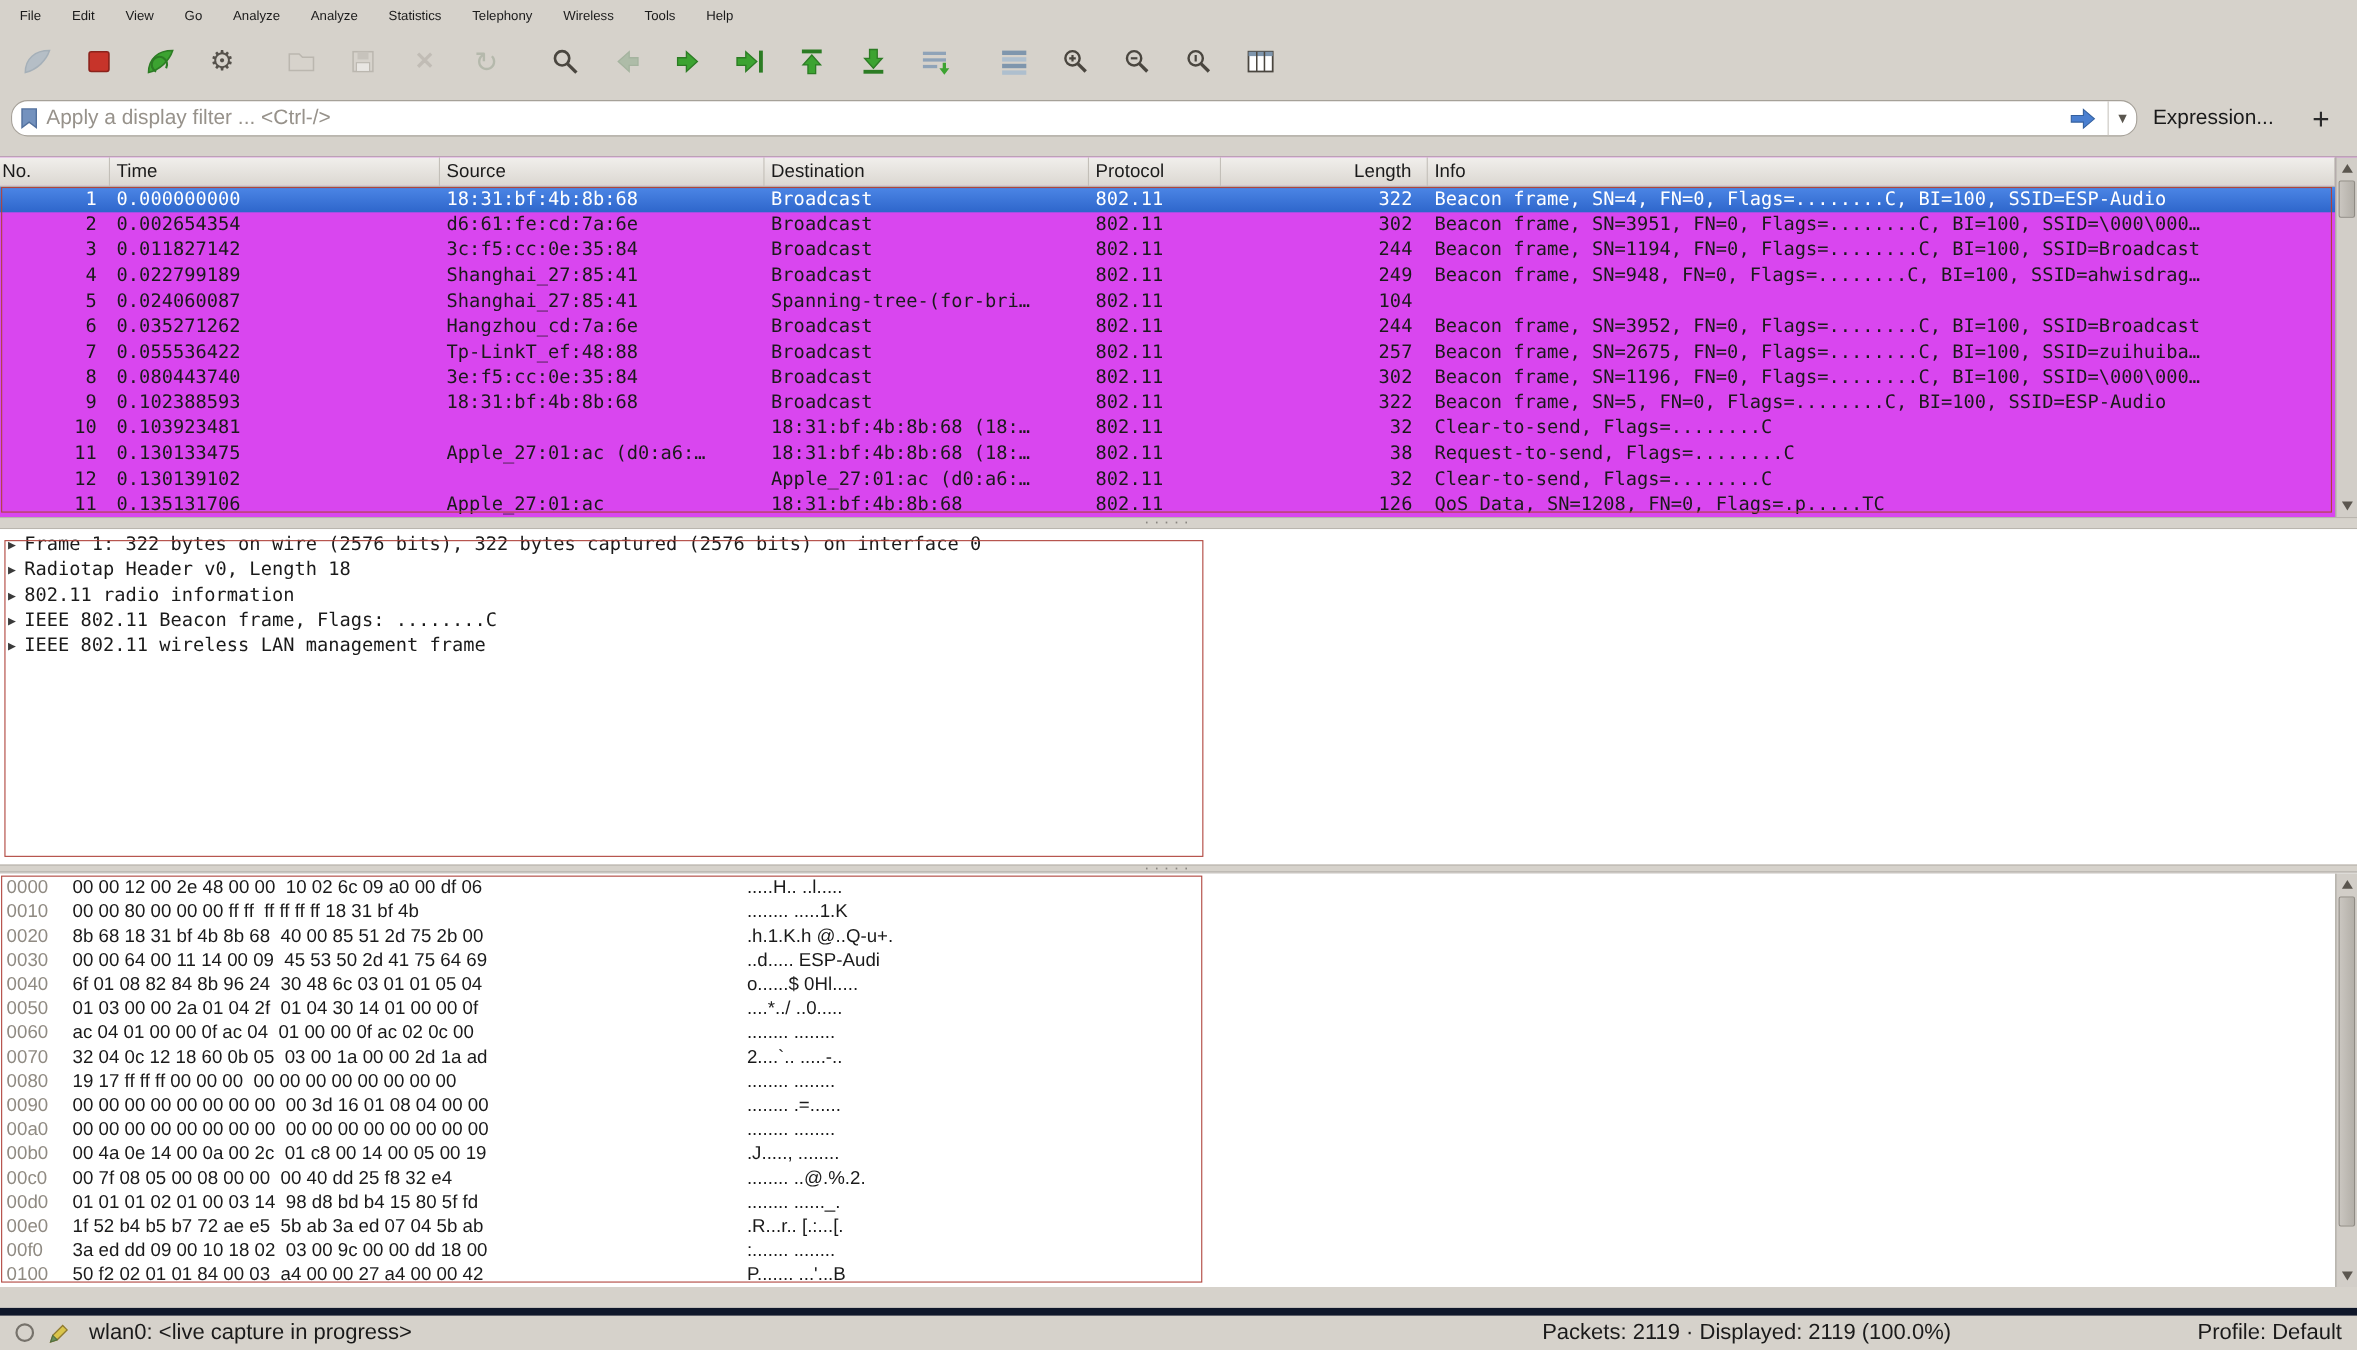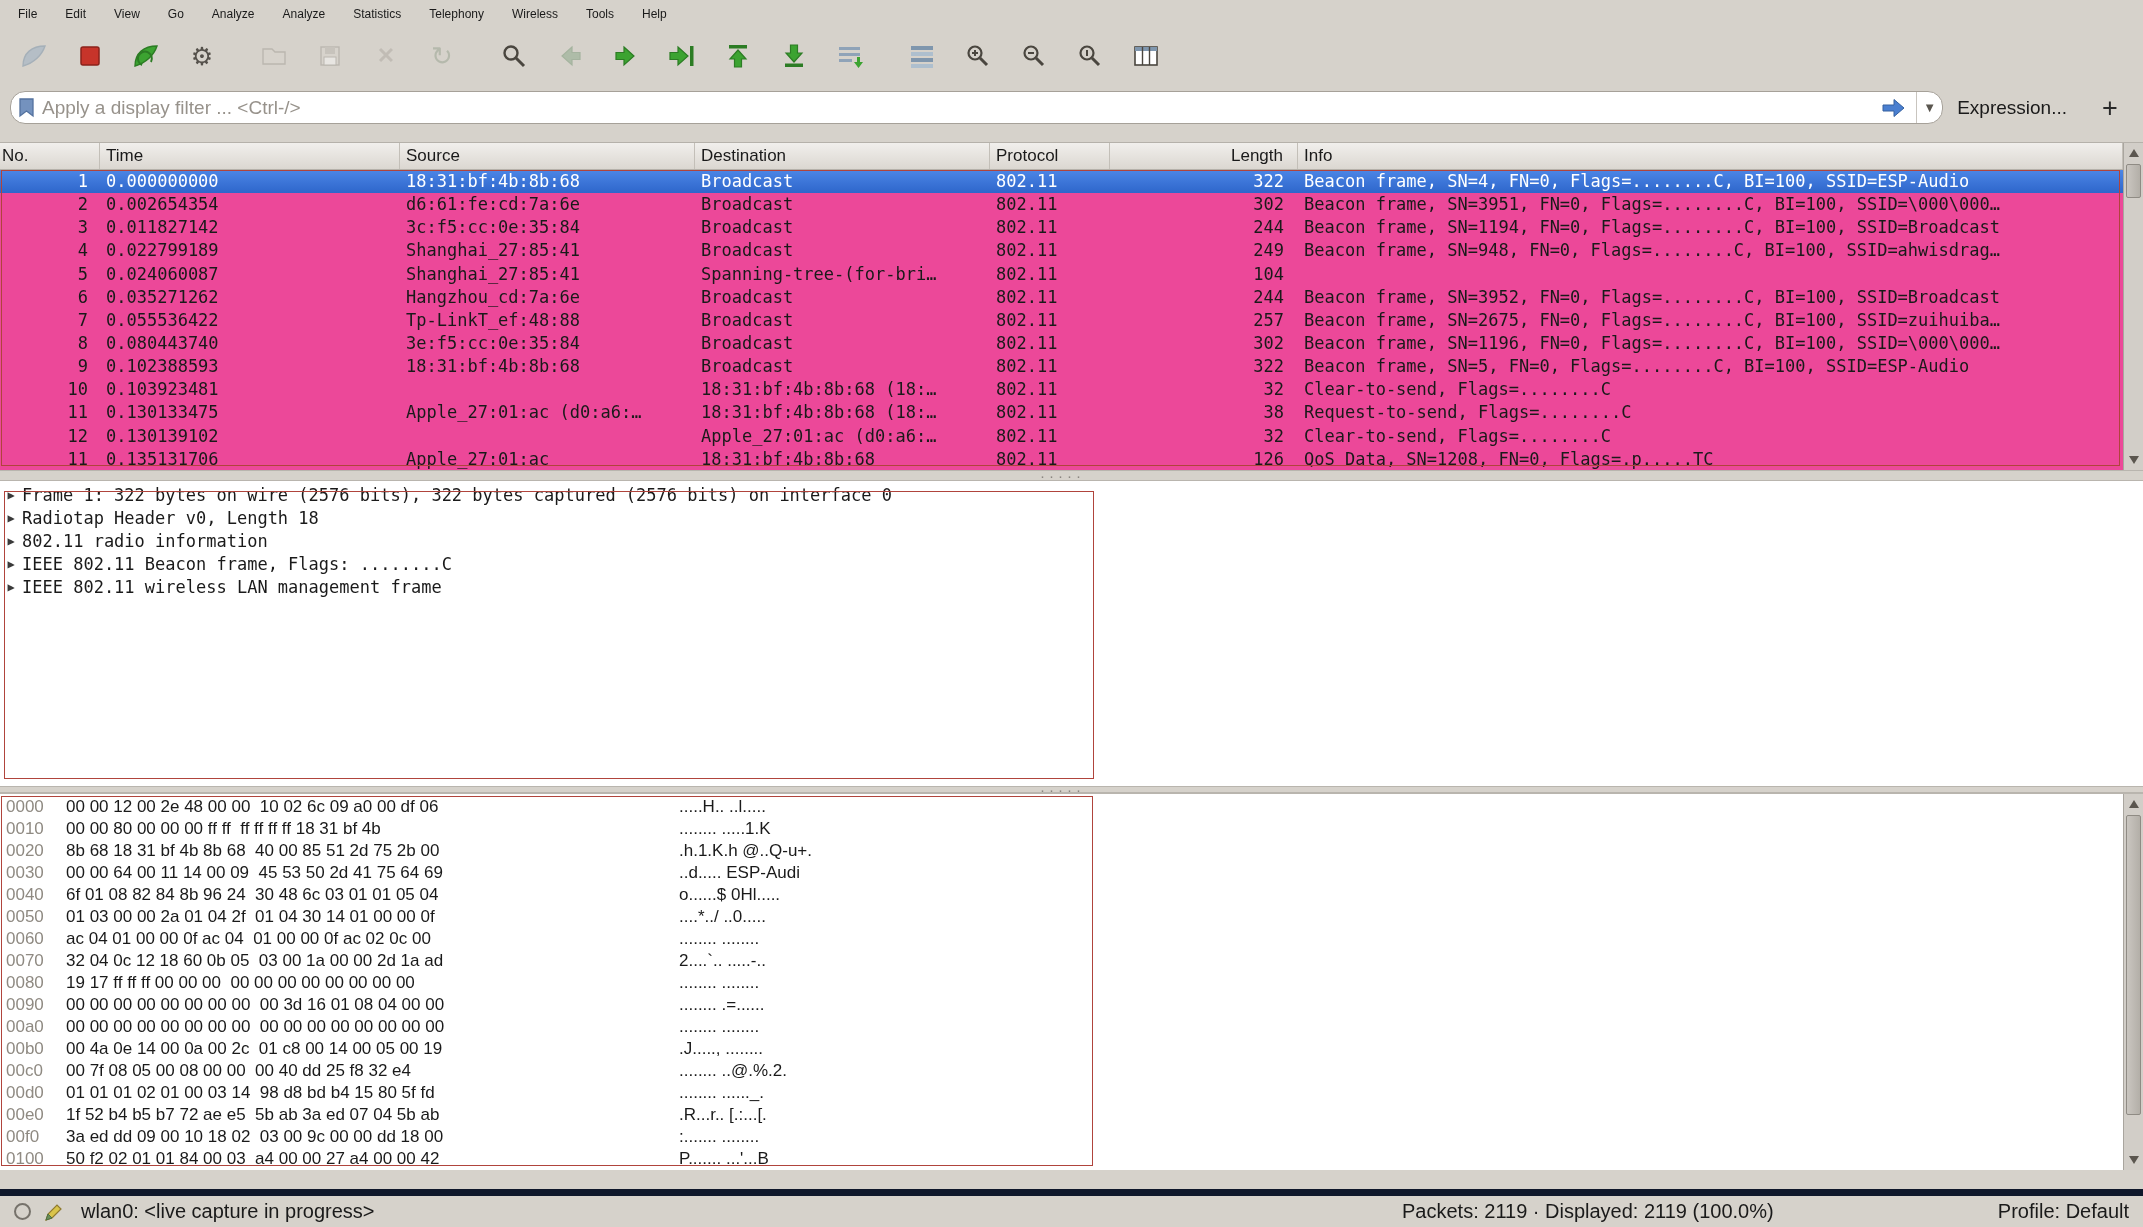--- a/index.html
+++ b/index.html
@@ -22,21 +22,21 @@
   .filter-box{flex:1;height:33px;background:#fff;border:1px solid #a6a199;border-radius:15px;display:flex;align-items:center;margin-right:14px}
   .filter-bookmark{margin:0 7px 0 7px;flex:0 0 auto;display:flex}
   .filter-field{flex:1;border:none;outline:none;font-size:19px;background:transparent;height:100%;color:#1a1a1a;font-family:"Liberation Sans",sans-serif}
   .filter-field::placeholder{color:#97928b}
   .filter-apply{width:46px;height:100%;display:flex;align-items:center;justify-content:center}
   .filter-chevron{width:26px;height:100%;display:flex;align-items:center;justify-content:center;border-left:1px solid #c9c5bf;color:#5a564f;font-size:13px}
   .expression-label{font-size:19px;margin-right:26px}
   .add-button{font-size:27px;color:#2a2a2a;width:34px;text-align:center;margin-right:6px;line-height:30px}
 
   
-  .list-pane{position:absolute;top:142px;left:0;width:2143px;height:328px;background:#ec4899;border-top:1px solid #b5b1aa}
+  .list-pane{position:absolute;top:142px;left:0;width:2143px;height:328px;background:#d946ef;border-top:1px solid #b5b1aa}
   .table-header{position:absolute;top:0;left:0;width:2123px;height:27px;display:flex;background:linear-gradient(#f1efec,#dbd7d1);border-bottom:1px solid #b5b1aa;font-size:17px}
   .th{border-right:1px solid #c3bfb8;padding-top:3px;overflow:hidden;white-space:nowrap;flex-shrink:0}
   .rows{position:absolute;top:27px;left:0;width:2123px;height:301px;overflow:hidden;font-family:"DejaVu Sans Mono",monospace;font-size:17px}
   .prow{display:flex;height:23.15px;line-height:23px;white-space:nowrap}
   .prow.selected{background:linear-gradient(#4c86e6,#2e66cb);color:#fff}
   .pc{overflow:hidden;white-space:pre;flex-shrink:0}
   .c-no{width:100px;text-align:right;padding-right:12px}
   .c-time{width:300px;padding-left:6px}
   .c-src{width:295px;padding-left:6px}
   .c-dst{width:295px;padding-left:6px}

